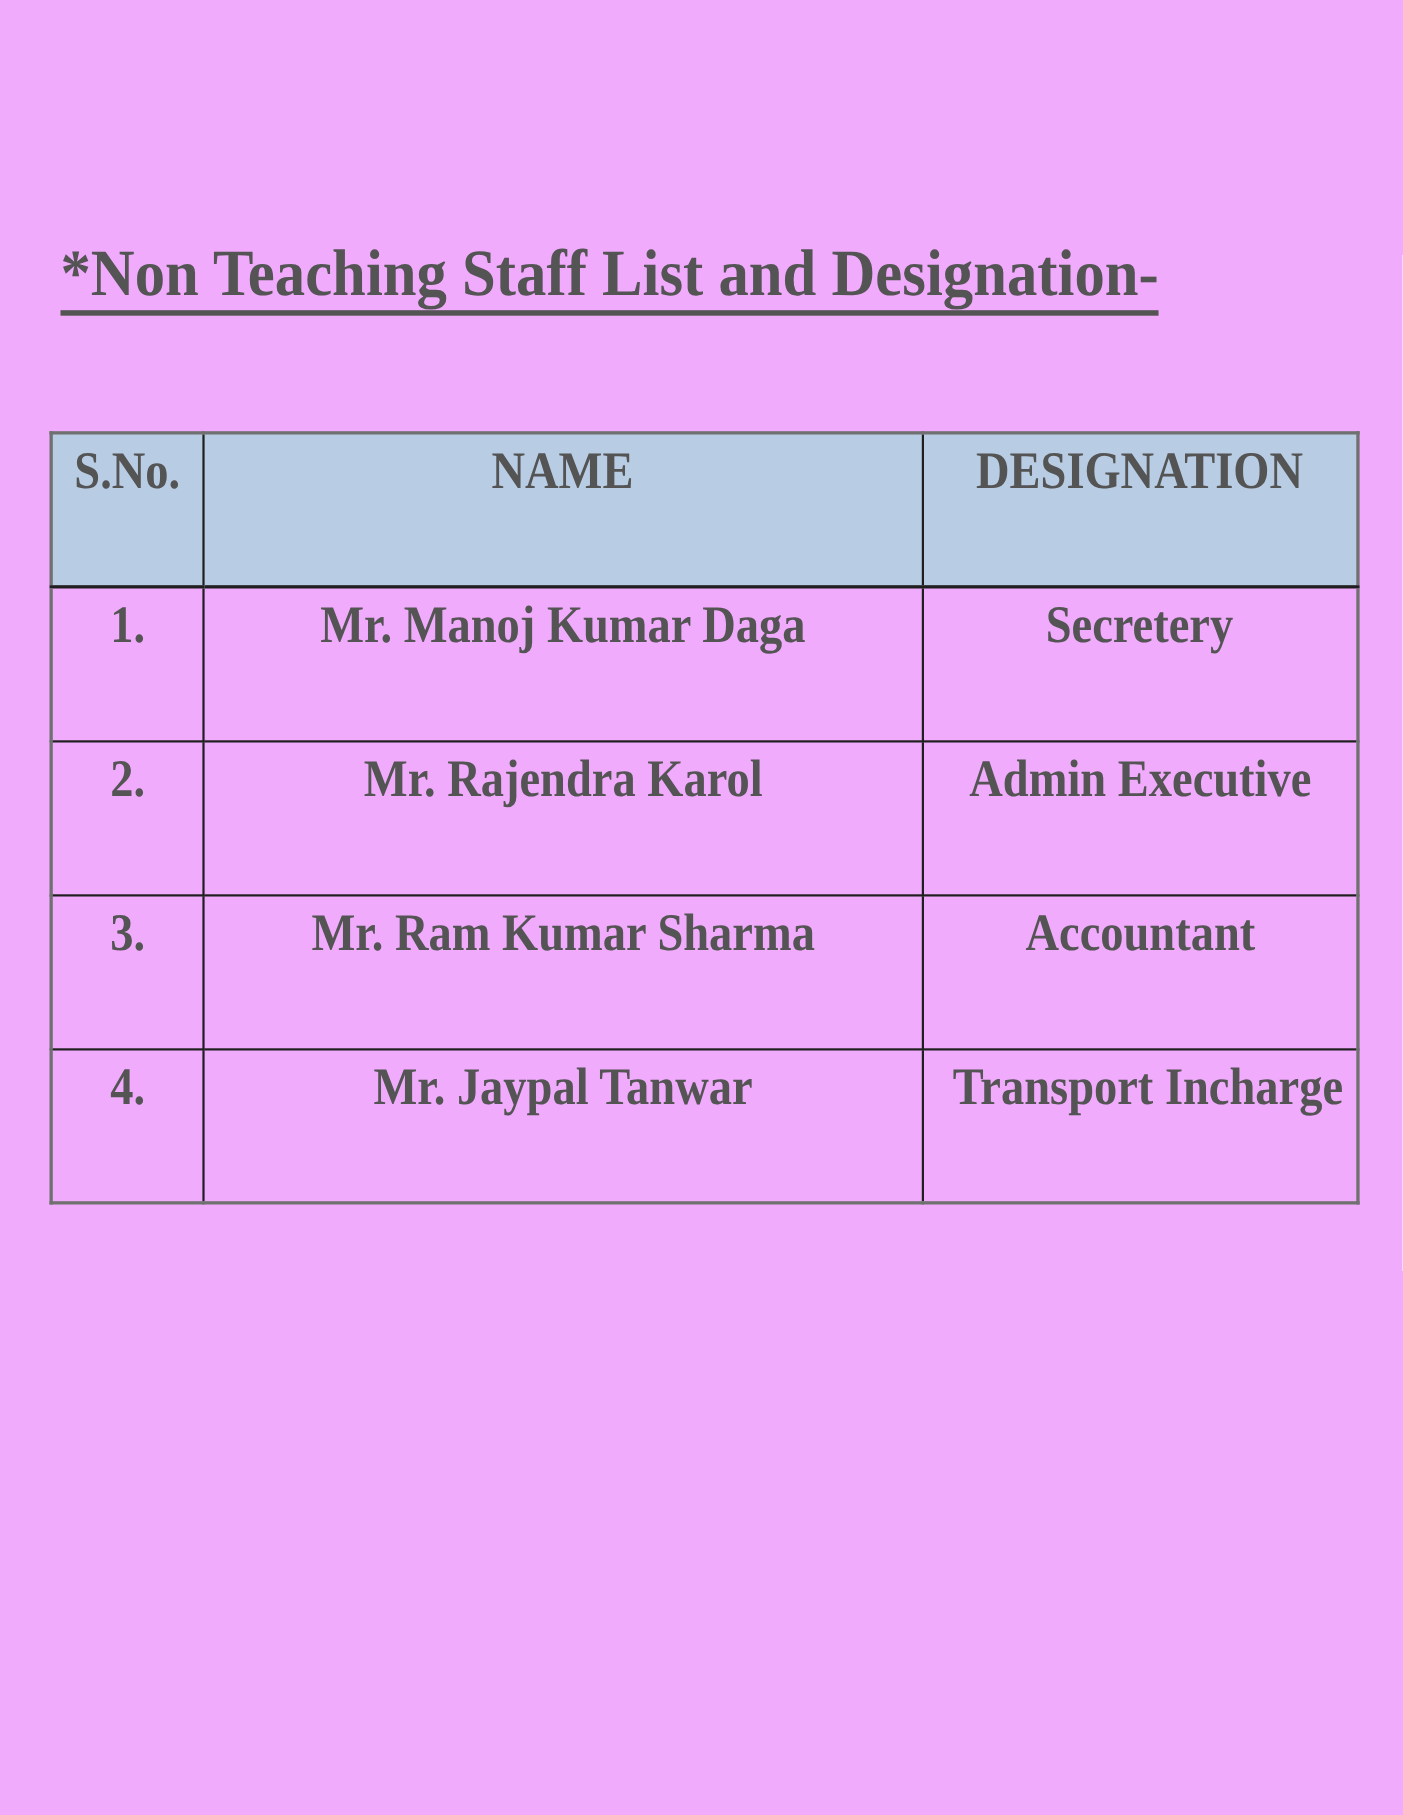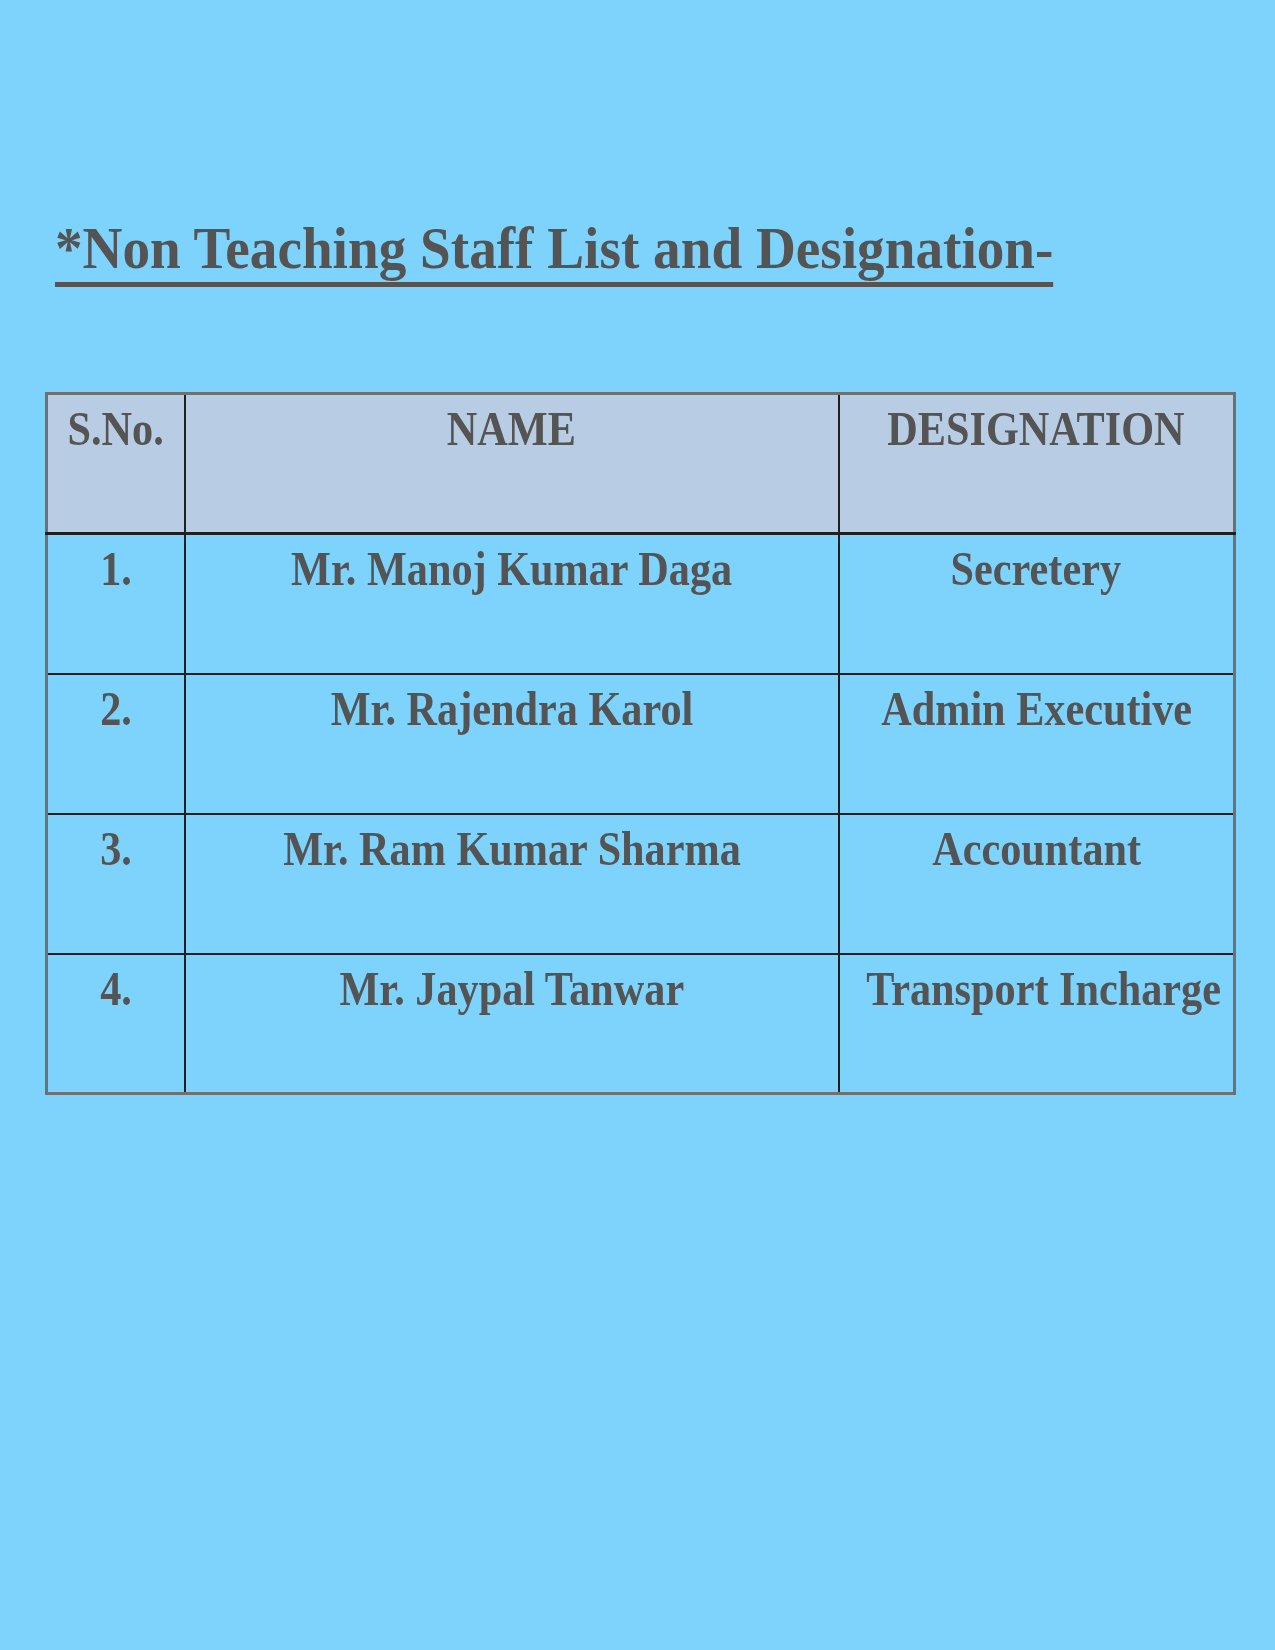--- a/index.html
+++ b/index.html
@@ -4,21 +4,21 @@
 <style>
   html, body {
     margin: 0;
     padding: 0;
     background: #ffffff;
   }
   .page {
     position: relative;
     width: 1275px;
     height: 1650px;
-    background: #7dd3fc;
+    background: #f0abfc;
     font-family: "Liberation Serif", serif;
     color: #545454;
     overflow: hidden;
   }
   .doc-title {
     position: absolute;
     left: 55px;
     top: 178px;
     font-size: 60px;
     font-weight: 700;

